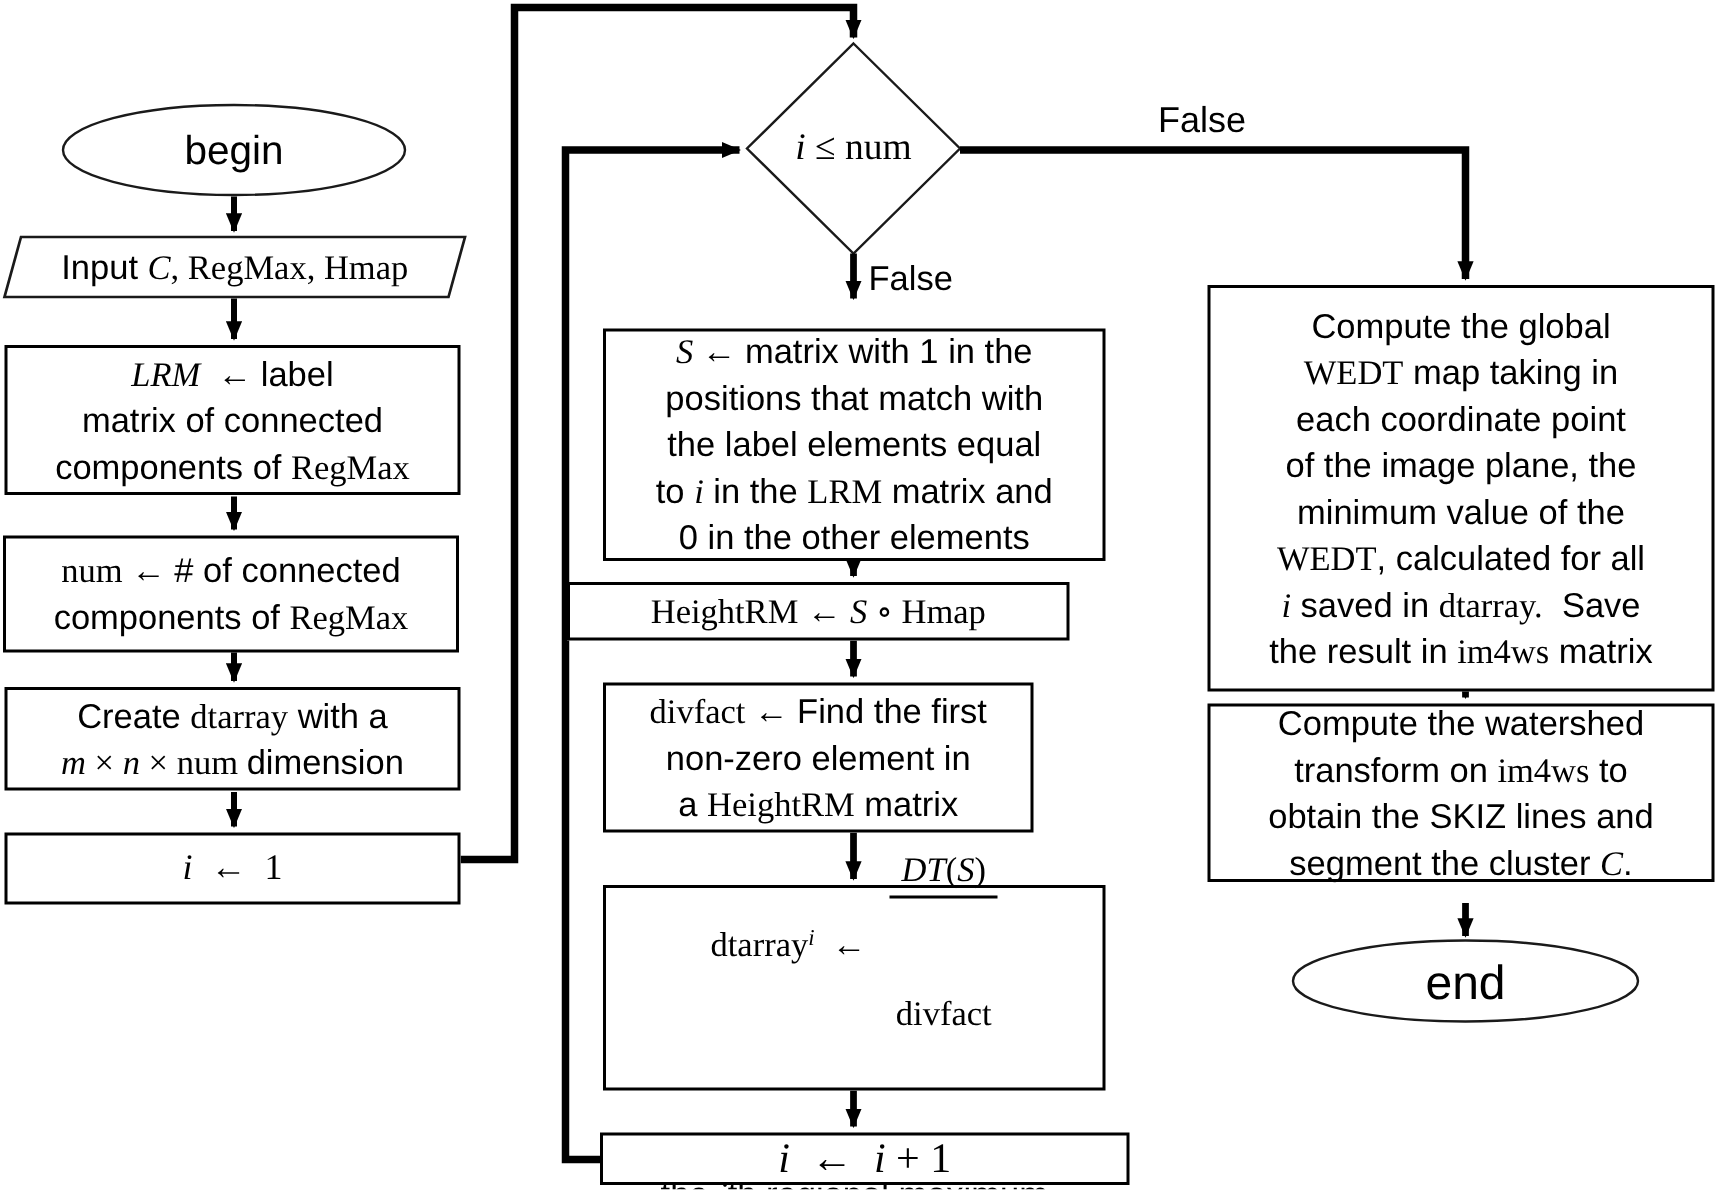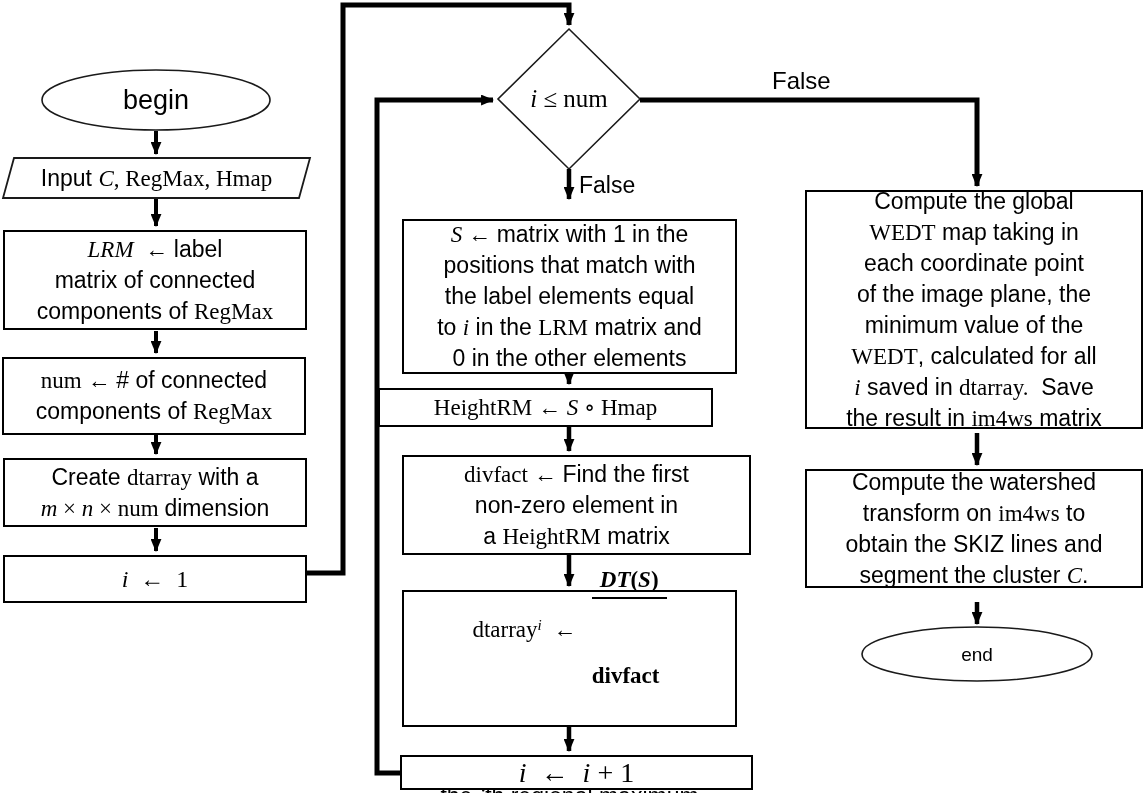--- a/index.html
+++ b/index.html
@@ -35,32 +35,32 @@
   #n-init      { left:3px;   top:555px; width:304px; height:48px; font-size:24px; }
 
   
   #n-cond      { left:498px; top:64px;  width:142px; height:70px; font-size:25px; }
   #lbl-true    { position:absolute; left:579px; top:172px; font-family:"Liberation Sans",sans-serif; font-size:23px; }
   #lbl-false   { position:absolute; left:772px; top:67px;  font-family:"Liberation Sans",sans-serif; font-size:24px; }
 
   
   #n-s         { left:402px; top:203px; width:335px; height:155px;margin-top:16px; }
   #n-height    { left:378px; top:388px; width:335px; height:39px; }
-  #n-divfact   { left:402px; top:455px; width:349px; height:100px; }
+  #n-divfact   { left:402px; top:455px; width:287px; height:100px; }
   #n-dtarray   { left:402px; top:590px; width:335px; height:137px; }
   #n-incr      { left:400px; top:755px; width:353px; height:35px; font-size:28px; }
 
   
-  #n-global    { left:805px; top:190px; width:338px; height:239px;text-align:center; }
+  #n-global    { left:805px; top:190px; width:338px; height:271px;text-align:center; }
   #n-watershed { left:805px; top:469px; width:338px; height:119px; line-height:31px; }
-  #n-end       { left:862px; top:628px; width:230px; height:54px; font-size:19px; }
+  #n-end       { left:862px; top:628px; width:230px; height:54px; font-size:32px; }
 
   
   .assign { display:flex; align-items:center; justify-content:center; }
-  .frac { display:inline-block; text-align:left; margin-left:4px;font-weight:bold; }
+  .frac { display:inline-block; text-align:center; margin-left:4px; }
   .frac .num { display:block; padding:0 8px 3px; border-bottom:2px solid #000; line-height:28px; }
   .frac .den { display:block; padding-top:3px; line-height:28px; }
 </style>
 </head>
 <body>
 
 <div id="canvas">
 
   <svg class="wires" width="1145" height="793" viewBox="0 0 1145 793">
     <defs>

